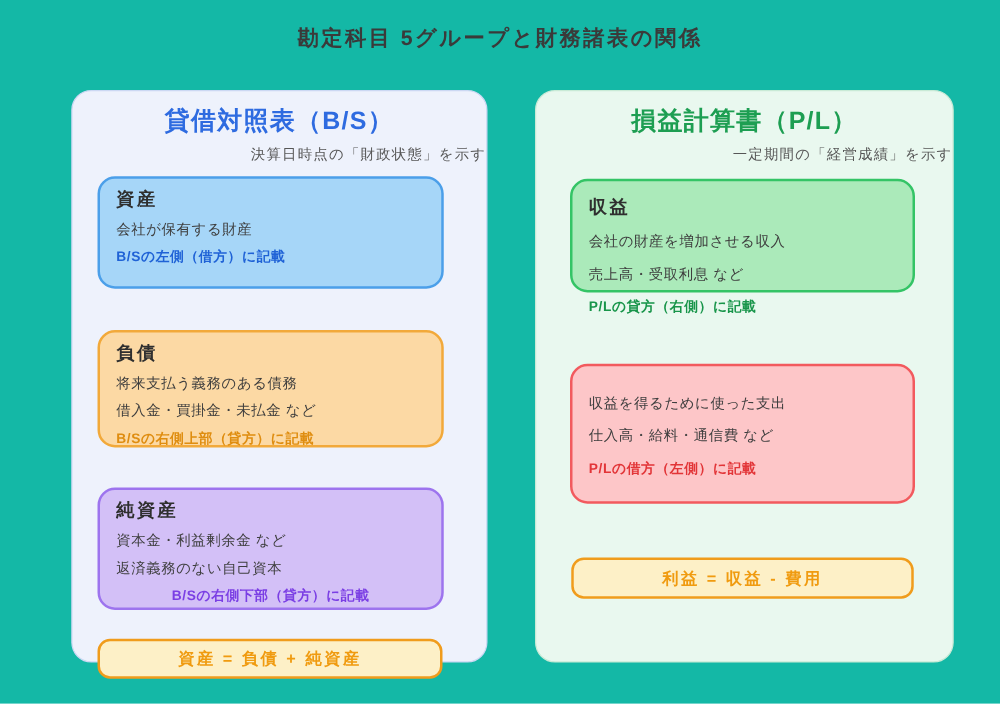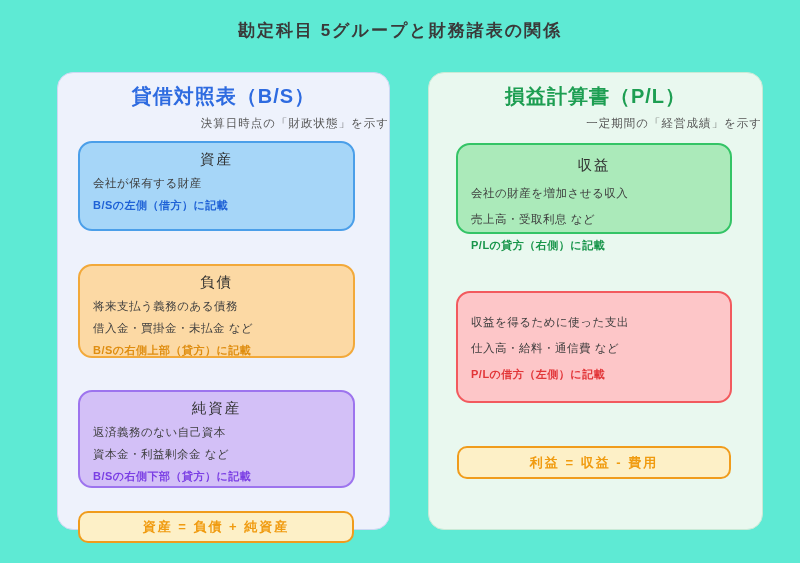--- a/index.html
+++ b/index.html
@@ -5,21 +5,21 @@
   html, body {
     margin: 0;
     padding: 0;
     background: #ffffff;
     font-family: "Liberation Sans", "DejaVu Sans", sans-serif;
   }
   .canvas {
     position: relative;
     width: 800px;
     height: 563px;
-    background: #5eead4;
+    background: #14b8a6;
     overflow: hidden;
   }
   .page-title {
     position: absolute;
     top: 19px;
     left: 0;
     width: 100%;
     margin: 0;
     text-align: center;
     font-size: 17px;
@@ -64,23 +64,22 @@
   }
   .gbox {
     position: absolute;
     box-sizing: border-box;
     border-radius: 14px;
     padding: 7px 13px 0 13px;
   }
   .panel-bs .gbox { left: 20px; width: 277px; }
   .panel-pl .gbox { left: 27px; width: 276px; padding-top: 11px; }
   .gname {
-    text-align: center;
     font-size: 14.5px;
-    font-weight: normal;
+    font-weight: bold;
     letter-spacing: 2px;
     color: #2f2f2f;
   }
   .gdesc {
     margin-top: 7px;
     font-size: 11.5px;
     letter-spacing: 0.5px;
     color: #3e3e3e;
   }
   .gnote {
@@ -90,21 +89,21 @@
     letter-spacing: 0.5px;
   }
   .panel-pl .gdesc { margin-top: 11px; }
   .panel-pl .gnote { margin-top: 11px; }
 
   .g-asset     { top: 68px;  height: 90px;  background: #a6d6f8; border: 2px solid #4b9fe9; }
   .g-asset .gnote     { color: #1f62d6; }
   .g-liability { top: 191px; height: 94px;  background: #fcd9a4; border: 2px solid #f2a93a; }
   .g-liability .gnote { color: #df8d10; }
   .g-equity    { top: 317px; height: 98px;  background: #d3c0f7; border: 2px solid #9d74ee; }
-  .g-equity .gnote    { color: #7b3fe4; }
+  .g-equity .gnote    { color: #7b3fe4; text-align: center; }
   .g-revenue   { top: 70px;  height: 91px; background: #abeaba; border: 2px solid #34c466; }
   .g-revenue .gnote   { color: #18954a; }
   .g-expense   { top: 218px; height: 112px; background: #fdc6c8; border: 2px solid #f25a5e; }
   .g-expense .gnote   { color: #e23538; }
 
   .formula {
     position: absolute;
     box-sizing: border-box;
     background: #fdf0c7;
     border: 2px solid #f09c1c;
@@ -139,22 +138,22 @@
 
     <div class="gbox g-liability">
       <div class="gname">負債</div>
       <div class="gdesc">将来支払う義務のある債務</div>
       <div class="gdesc">借入金・買掛金・未払金 など</div>
       <div class="gnote">B/Sの右側上部（貸方）に記載</div>
     </div>
 
     <div class="gbox g-equity">
       <div class="gname">純資産</div>
+      <div class="gdesc">資本金・利益剰余金 など</div>
       <div class="gdesc">返済義務のない自己資本</div>
-      <div class="gdesc">資本金・利益剰余金 など</div>
       <div class="gnote">B/Sの右側下部（貸方）に記載</div>
     </div>
 
     <div class="formula">
       <span>資産 = 負債 + 純資産</span>
     </div>
   </section>
 
   <section class="panel panel-pl">
     <div class="panel-title">損益計算書（P/L）</div>

